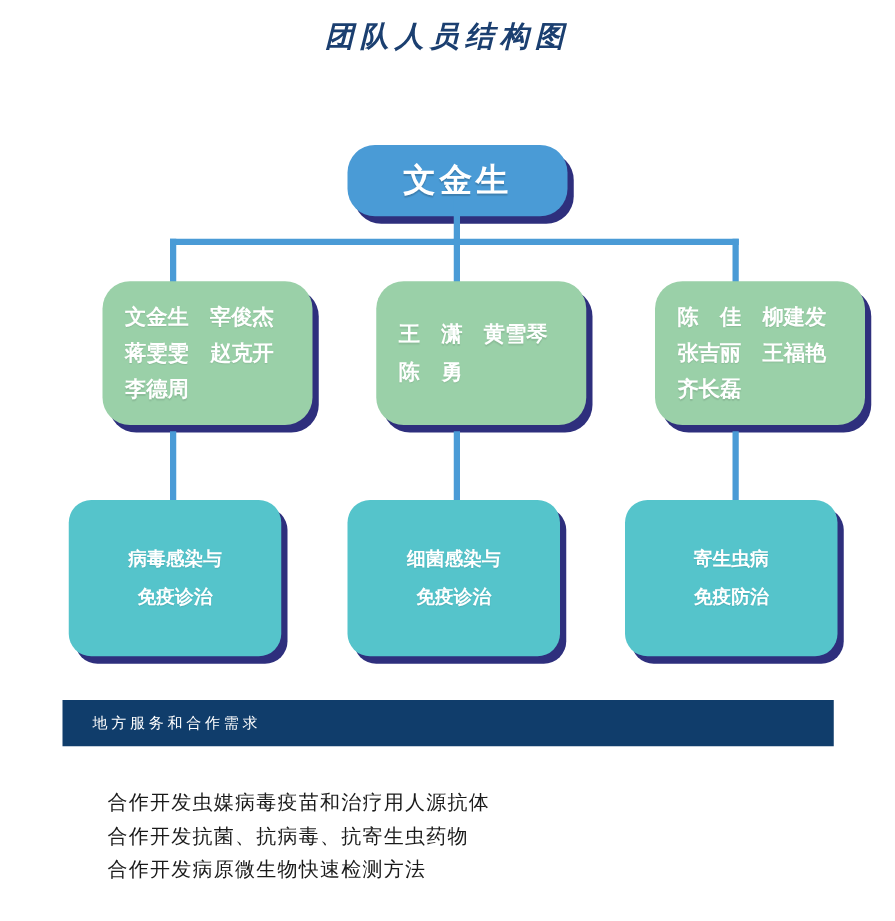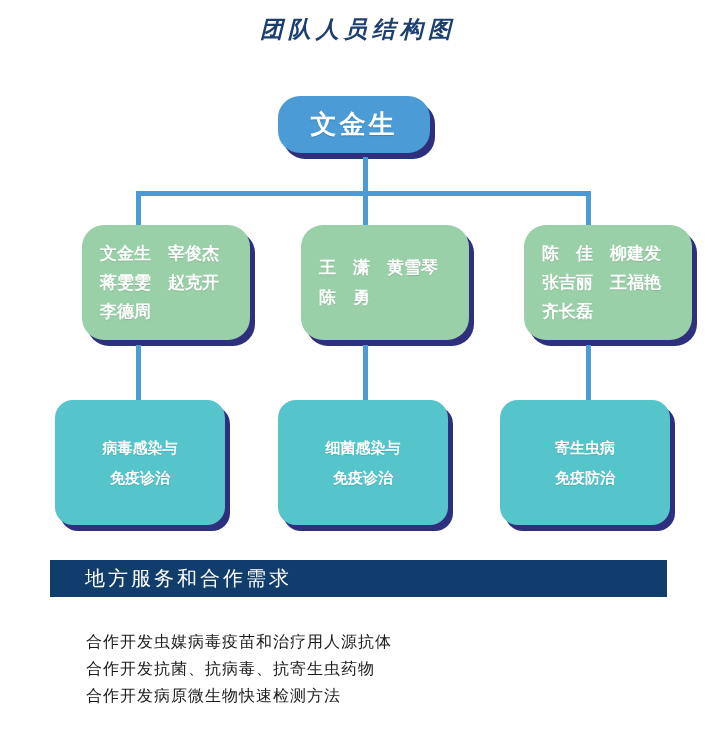--- a/index.html
+++ b/index.html
@@ -93,23 +93,23 @@
     left: 50px;
     top: 560px;
     width: 617px;
     height: 37px;
     background: #103d6b;
     display: flex;
     align-items: center;
   }
   .banner-label {
     color: #ffffff;
-    font-size: 20px;
+    font-size: 12px;
     letter-spacing: 3px;
-    padding-left: 35px;
+    padding-left: 24px;
     font-weight: 400;
     font-family: "DejaVu Sans", "Liberation Sans", sans-serif;
     text-align: center;
   }
 
   
   .needs-list {
     position: absolute;
     left: 86px;
     top: 628px;
@@ -124,21 +124,21 @@
     white-space: pre;
   }
 </style>
 </head>
 <body>
 
 <div id="page">
 
   <div class="chart-title">团队人员结构图</div>
 
-  <div class="node node-root" style="left:278px; top:96px; width:152px; height:57px;">
+  <div class="node node-root" style="left:278px; top:116px; width:176px; height:57px;">
     <span>文金生</span>
   </div>
 
   <div class="conn conn-v" style="left:363px; top:157px; height:36px;"></div>
   <div class="conn conn-h" style="left:136px; top:191px; width:455px;"></div>
   <div class="conn conn-v" style="left:136px; top:191px; height:36px;"></div>
   <div class="conn conn-v" style="left:363px; top:191px; height:36px;"></div>
   <div class="conn conn-v" style="left:586px; top:191px; height:36px;"></div>
 
   <div class="node node-team" style="left:60px; top:225px; width:168px; height:115px;">

